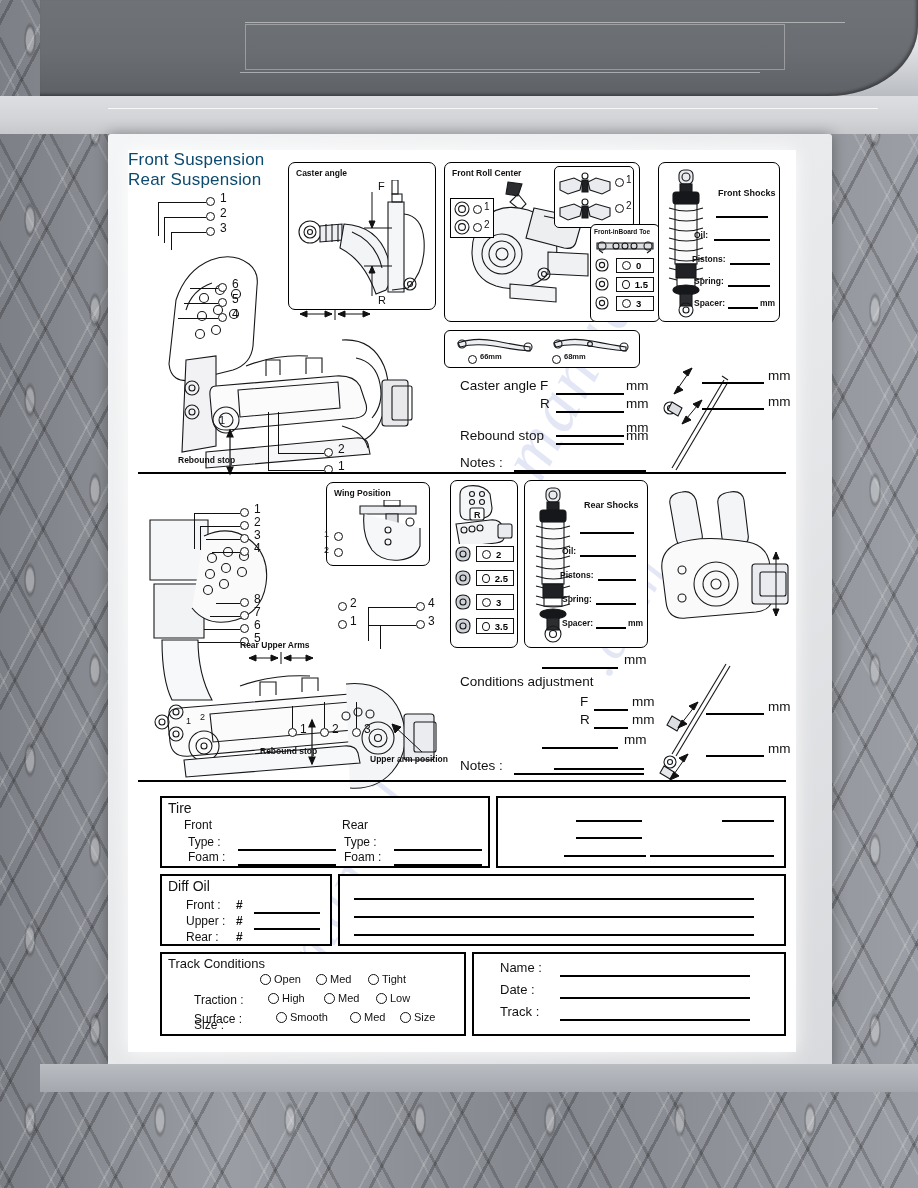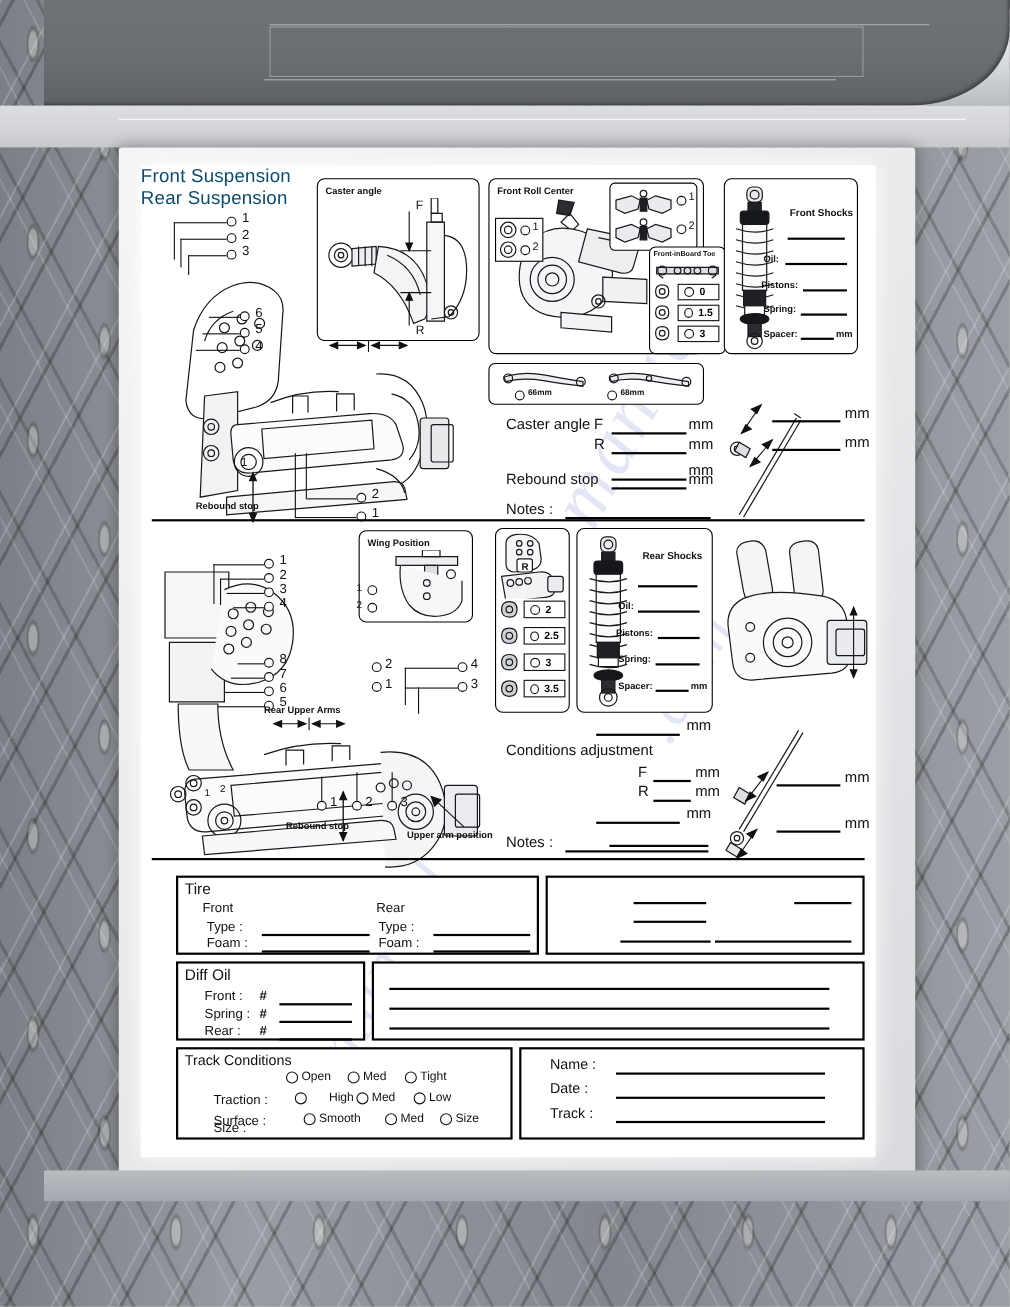--- a/index.html
+++ b/index.html
@@ -856,21 +856,21 @@
       <div class="rule" style="left:436px; top:705px; width:82px;"></div>
       <div class="rule" style="left:522px; top:705px; width:124px;"></div>
 
       <div class="box-sq" style="left:32px; top:724px; width:172px; height:72px;"></div>
       <div class="lbl-lg" style="left:40px; top:728px; font-size:14px;">Diff Oil</div>
 
       <div class="lbl-lg" style="left:58px; top:748px; font-size:12px;">Front :</div>
       <div class="lbl-lg" style="left:108px; top:748px; font-size:12px; font-weight:bold;">#</div>
       <div class="rule" style="left:126px; top:762px; width:66px;"></div>
 
-      <div class="lbl-lg" style="left:58px; top:764px; font-size:12px;">Spring :</div>
+      <div class="lbl-lg" style="left:58px; top:764px; font-size:12px;">Upper :</div>
       <div class="lbl-lg" style="left:108px; top:764px; font-size:12px; font-weight:bold;">#</div>
       <div class="rule" style="left:126px; top:778px; width:66px;"></div>
 
       <div class="lbl-lg" style="left:58px; top:780px; font-size:12px;">Rear :</div>
       <div class="lbl-lg" style="left:108px; top:780px; font-size:12px; font-weight:bold;">#</div>
       <div class="rule" style="left:126px; top:794px; width:66px;"></div>
 
       <div class="box-sq" style="left:210px; top:724px; width:448px; height:72px;"></div>
       <div class="rule" style="left:226px; top:748px; width:400px;"></div>
       <div class="rule" style="left:226px; top:766px; width:400px;"></div>
@@ -882,21 +882,21 @@
       <div class="lbl-lg" style="left:66px; top:868px; font-size:12px;">Size  :</div>
       <div class="radio-lg" style="left:132px; top:824px;"></div>
       <div class="lbl-lg" style="left:146px; top:823px; font-size:11px;">Open</div>
       <div class="radio-lg" style="left:188px; top:824px;"></div>
       <div class="lbl-lg" style="left:202px; top:823px; font-size:11px;">Med</div>
       <div class="radio-lg" style="left:240px; top:824px;"></div>
       <div class="lbl-lg" style="left:254px; top:823px; font-size:11px;">Tight</div>
 
       <div class="lbl-lg" style="left:66px; top:843px; font-size:12px;">Traction :</div>
       <div class="radio-lg" style="left:140px; top:843px;"></div>
-      <div class="lbl-lg" style="left:171px; top:842px; font-size:11px;">High</div>
+      <div class="lbl-lg" style="left:154px; top:842px; font-size:11px;">High</div>
       <div class="radio-lg" style="left:196px; top:843px;"></div>
       <div class="lbl-lg" style="left:210px; top:842px; font-size:11px;">Med</div>
       <div class="radio-lg" style="left:248px; top:843px;"></div>
       <div class="lbl-lg" style="left:262px; top:842px; font-size:11px;">Low</div>
 
       <div class="lbl-lg" style="left:66px; top:862px; font-size:12px;">Surface :</div>
       <div class="radio-lg" style="left:148px; top:862px;"></div>
       <div class="lbl-lg" style="left:162px; top:861px; font-size:11px;">Smooth</div>
       <div class="radio-lg" style="left:222px; top:862px;"></div>
       <div class="lbl-lg" style="left:236px; top:861px; font-size:11px;">Med</div>

